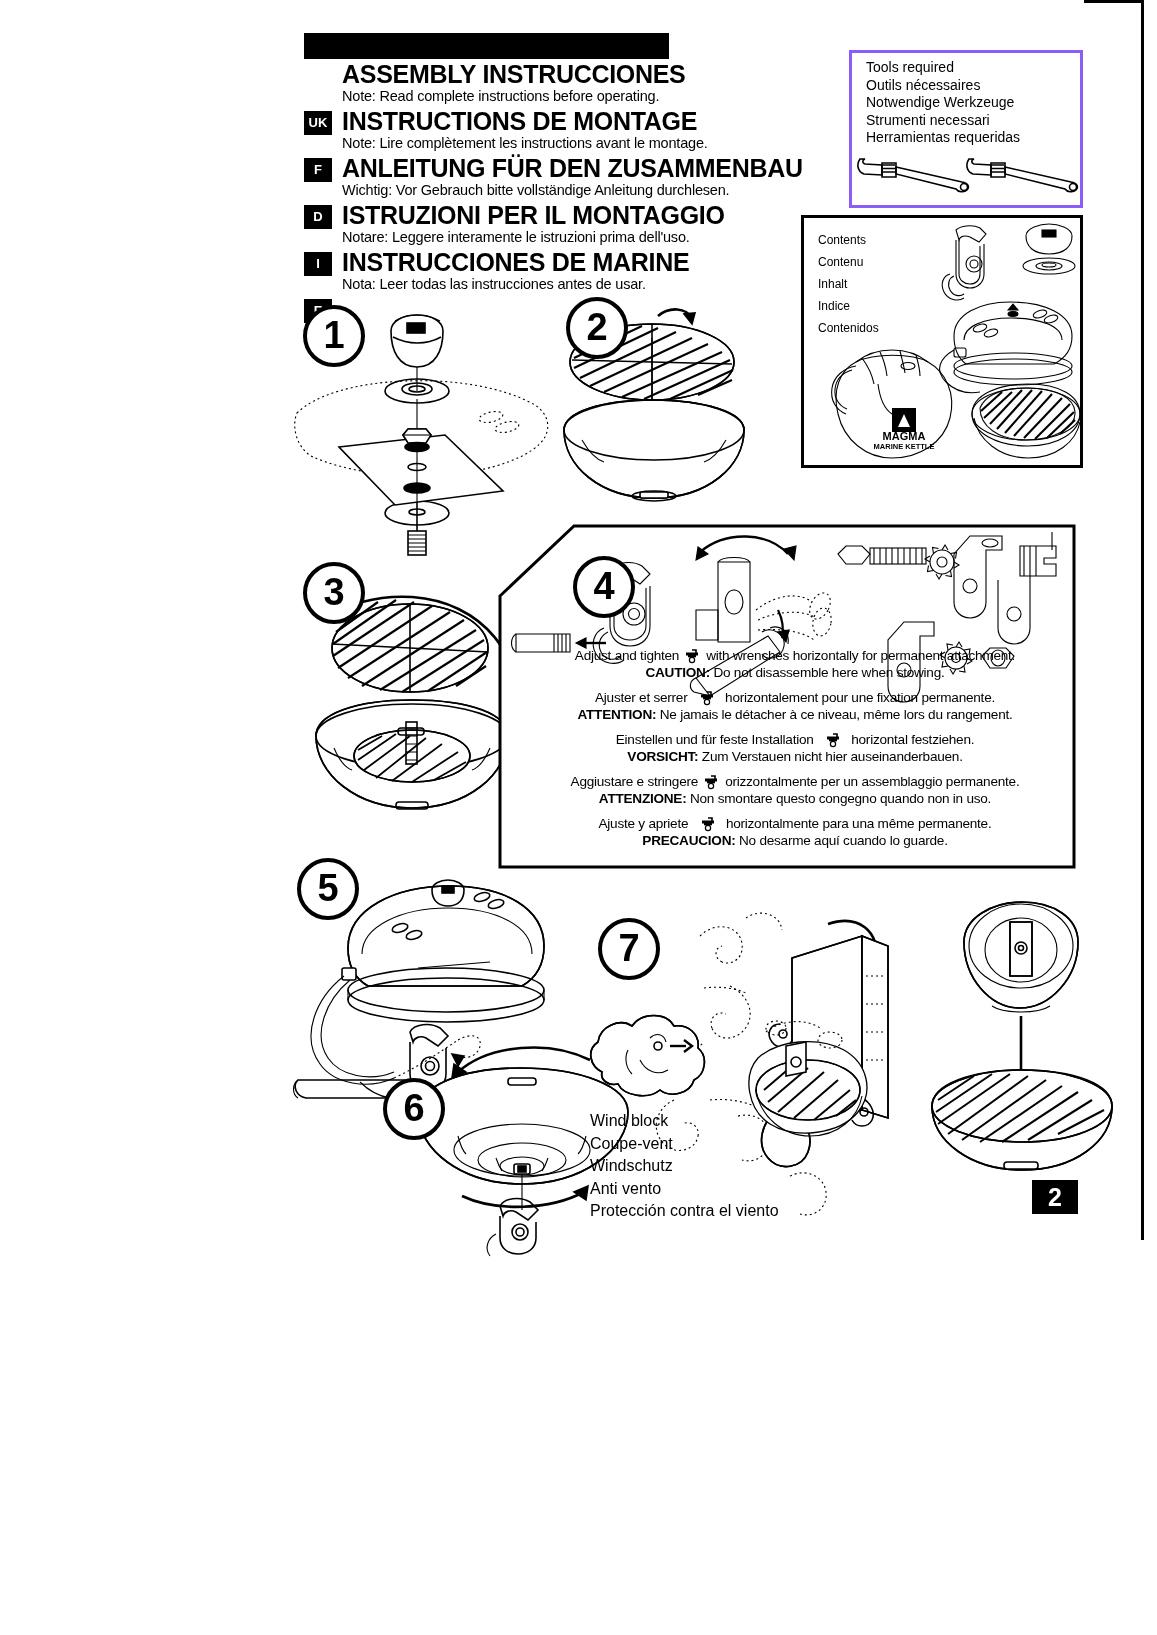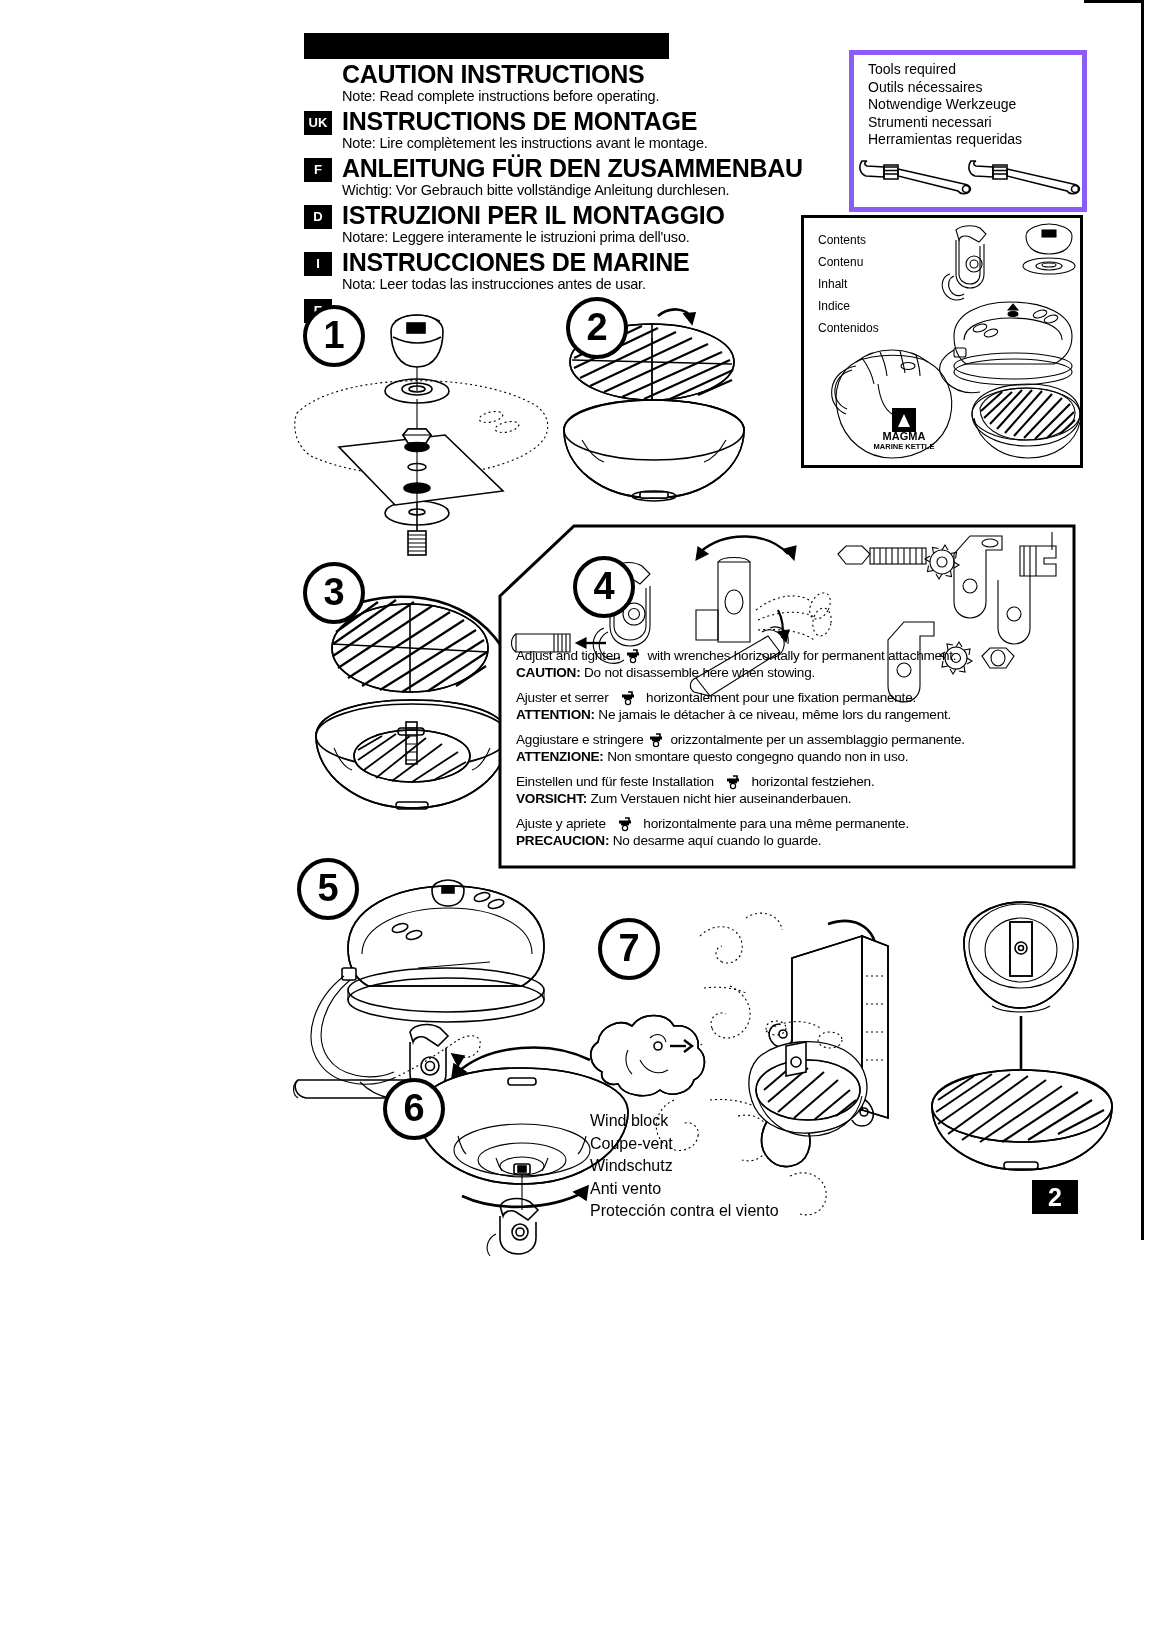--- a/index.html
+++ b/index.html
@@ -21,34 +21,34 @@
   .lang-block{position:absolute;left:304px;top:60px;width:560px;}
   .lang-row{position:relative;margin-bottom:2px;}
   .lang-tag{
     position:absolute;left:0;top:3px;width:28px;height:24px;background:#000;color:#fff;
     font-weight:bold;font-size:13px;line-height:24px;text-align:center;letter-spacing:0px;margin-top:48px;
   }
   .lang-title{margin-left:38px;font-size:25px;font-weight:bold;line-height:28px;letter-spacing:-0.3px;}
   .lang-note{margin-left:38px;font-size:14.5px;line-height:17px;letter-spacing:-0.2px;}
 
   
-  .tools-box{position:absolute;left:849px;top:50px;width:228px;height:152px;border:5px solid #8b5cf6;background:#fff;}
+  .tools-box{position:absolute;left:849px;top:50px;width:228px;height:152px;border:3px solid #8b5cf6;background:#fff;}
   .tools-text{position:absolute;left:14px;top:6px;font-size:14px;line-height:17.5px;}
   .wrenches{position:absolute;left:0;top:92px;width:228px;height:60px;}
 
   
   .contents-box{position:absolute;left:801px;top:215px;width:276px;height:247px;border:3px solid #000;background:#fff;}
   .contents-text{position:absolute;left:14px;top:11px;font-size:12px;line-height:22px;}
   .contents-art{position:absolute;left:0;top:0;width:276px;height:247px;}
 
   
   .panel4{position:absolute;left:500px;top:510px;width:577px;height:360px;}
 
   
-  .ins-wrap{position:absolute;left:516px;top:648px;width:558px;}
+  .ins-wrap{position:absolute;left:516px;top:648px;width:558px;text-align:center;}
   .ins-p{margin:0 0 9px 0;font-size:13.6px;line-height:16.5px;letter-spacing:-0.25px;white-space:nowrap;}
   .ins-p b{font-weight:bold;}
   .ins-line{display:block;}
   .bolt-glyph{display:inline-block;width:20px;height:14px;vertical-align:-3px;position:relative;}
 
   
   .step-circle{
     position:absolute;border:4px solid #000;border-radius:50%;
     background:#fff;text-align:center;font-weight:bold;color:#000;
   }
@@ -80,21 +80,21 @@
 
   <div class="edge-top"></div>
   <div class="edge-right"></div>
 
   <div class="header-bar"></div>
 
   <div class="lang-block">
 
     <div class="lang-row">
       <div class="lang-tag">UK</div>
-      <div class="lang-title">CAUTION INSTRUCTIONS</div>
+      <div class="lang-title">ASSEMBLY INSTRUCCIONES</div>
       <div class="lang-note">Note: Read complete instructions before operating.</div>
     </div>
 
     <div class="lang-row">
       <div class="lang-tag">F</div>
       <div class="lang-title">INSTRUCTIONS DE MONTAGE</div>
       <div class="lang-note">Note: Lire complètement les instructions avant le montage.</div>
     </div>
 
     <div class="lang-row">
@@ -494,45 +494,45 @@
                 <path d="M3 5 h12" stroke-width="3"></path>
                 <path d="M5 7 h8" stroke-width="2.6"></path>
                 <circle cx="9" cy="11" r="2.6"></circle>
               </g>
             </svg></span>&nbsp;
         <span>horizontalement pour une fixation permanente.</span></span>
       <span class="ins-line"><b>ATTENTION:</b><span> Ne jamais le détacher à ce niveau, même lors du rangement.</span></span>
     </p>
 
     <p class="ins-p">
+      <span class="ins-line"><span>Einstellen und für feste Installation</span>
+        &nbsp;&nbsp;<span class="bolt-glyph"><svg viewBox="0 0 20 14" width="20" height="14">
+              <g stroke="#000" stroke-width="1.2" fill="none">
+                <path d="M9 1 h4 v3" stroke-width="1.6"></path>
+                <path d="M3 5 h12" stroke-width="3"></path>
+                <path d="M5 7 h8" stroke-width="2.6"></path>
+                <circle cx="9" cy="11" r="2.6"></circle>
+              </g>
+            </svg></span>&nbsp;
+        <span>horizontal festziehen.</span></span>
+      <span class="ins-line"><b>VORSICHT:</b><span> Zum Verstauen nicht hier auseinanderbauen.</span></span>
+    </p>
+
+    <p class="ins-p">
       <span class="ins-line"><span>Aggiustare e stringere</span>
         <span class="bolt-glyph"><svg viewBox="0 0 20 14" width="20" height="14">
               <g stroke="#000" stroke-width="1.2" fill="none">
                 <path d="M9 1 h4 v3" stroke-width="1.6"></path>
                 <path d="M3 5 h12" stroke-width="3"></path>
                 <path d="M5 7 h8" stroke-width="2.6"></path>
                 <circle cx="9" cy="11" r="2.6"></circle>
               </g>
             </svg></span>
         <span>orizzontalmente per un assemblaggio permanente.</span></span>
       <span class="ins-line"><b>ATTENZIONE:</b><span> Non smontare questo congegno quando non in uso.</span></span>
-    </p>
-
-    <p class="ins-p">
-      <span class="ins-line"><span>Einstellen und für feste Installation</span>
-        &nbsp;&nbsp;<span class="bolt-glyph"><svg viewBox="0 0 20 14" width="20" height="14">
-              <g stroke="#000" stroke-width="1.2" fill="none">
-                <path d="M9 1 h4 v3" stroke-width="1.6"></path>
-                <path d="M3 5 h12" stroke-width="3"></path>
-                <path d="M5 7 h8" stroke-width="2.6"></path>
-                <circle cx="9" cy="11" r="2.6"></circle>
-              </g>
-            </svg></span>&nbsp;
-        <span>horizontal festziehen.</span></span>
-      <span class="ins-line"><b>VORSICHT:</b><span> Zum Verstauen nicht hier auseinanderbauen.</span></span>
     </p>
 
     <p class="ins-p">
       <span class="ins-line"><span>Ajuste y apriete</span>
         &nbsp;&nbsp;<span class="bolt-glyph"><svg viewBox="0 0 20 14" width="20" height="14">
               <g stroke="#000" stroke-width="1.2" fill="none">
                 <path d="M9 1 h4 v3" stroke-width="1.6"></path>
                 <path d="M3 5 h12" stroke-width="3"></path>
                 <path d="M5 7 h8" stroke-width="2.6"></path>
                 <circle cx="9" cy="11" r="2.6"></circle>

